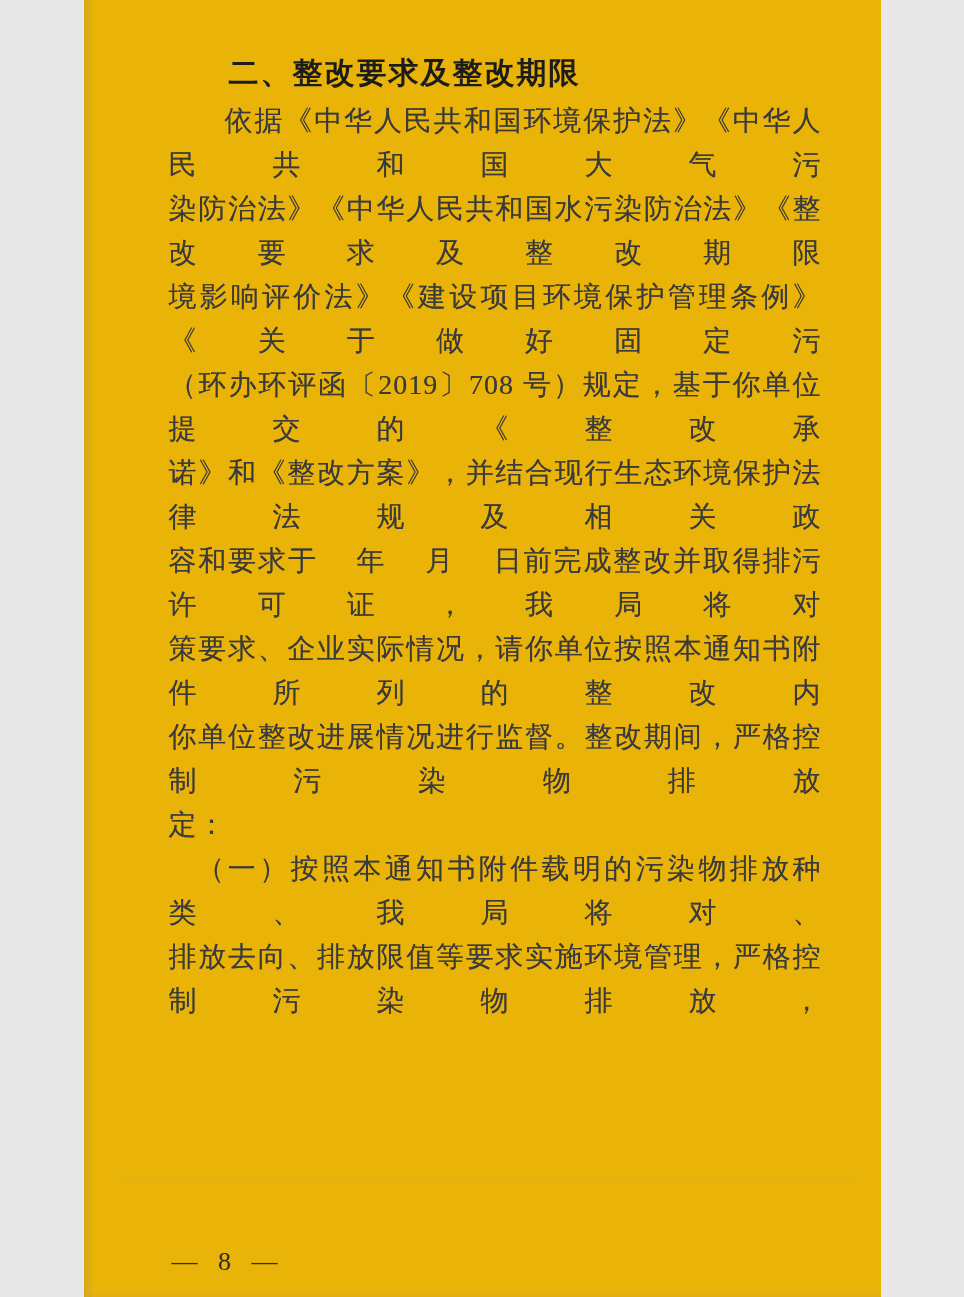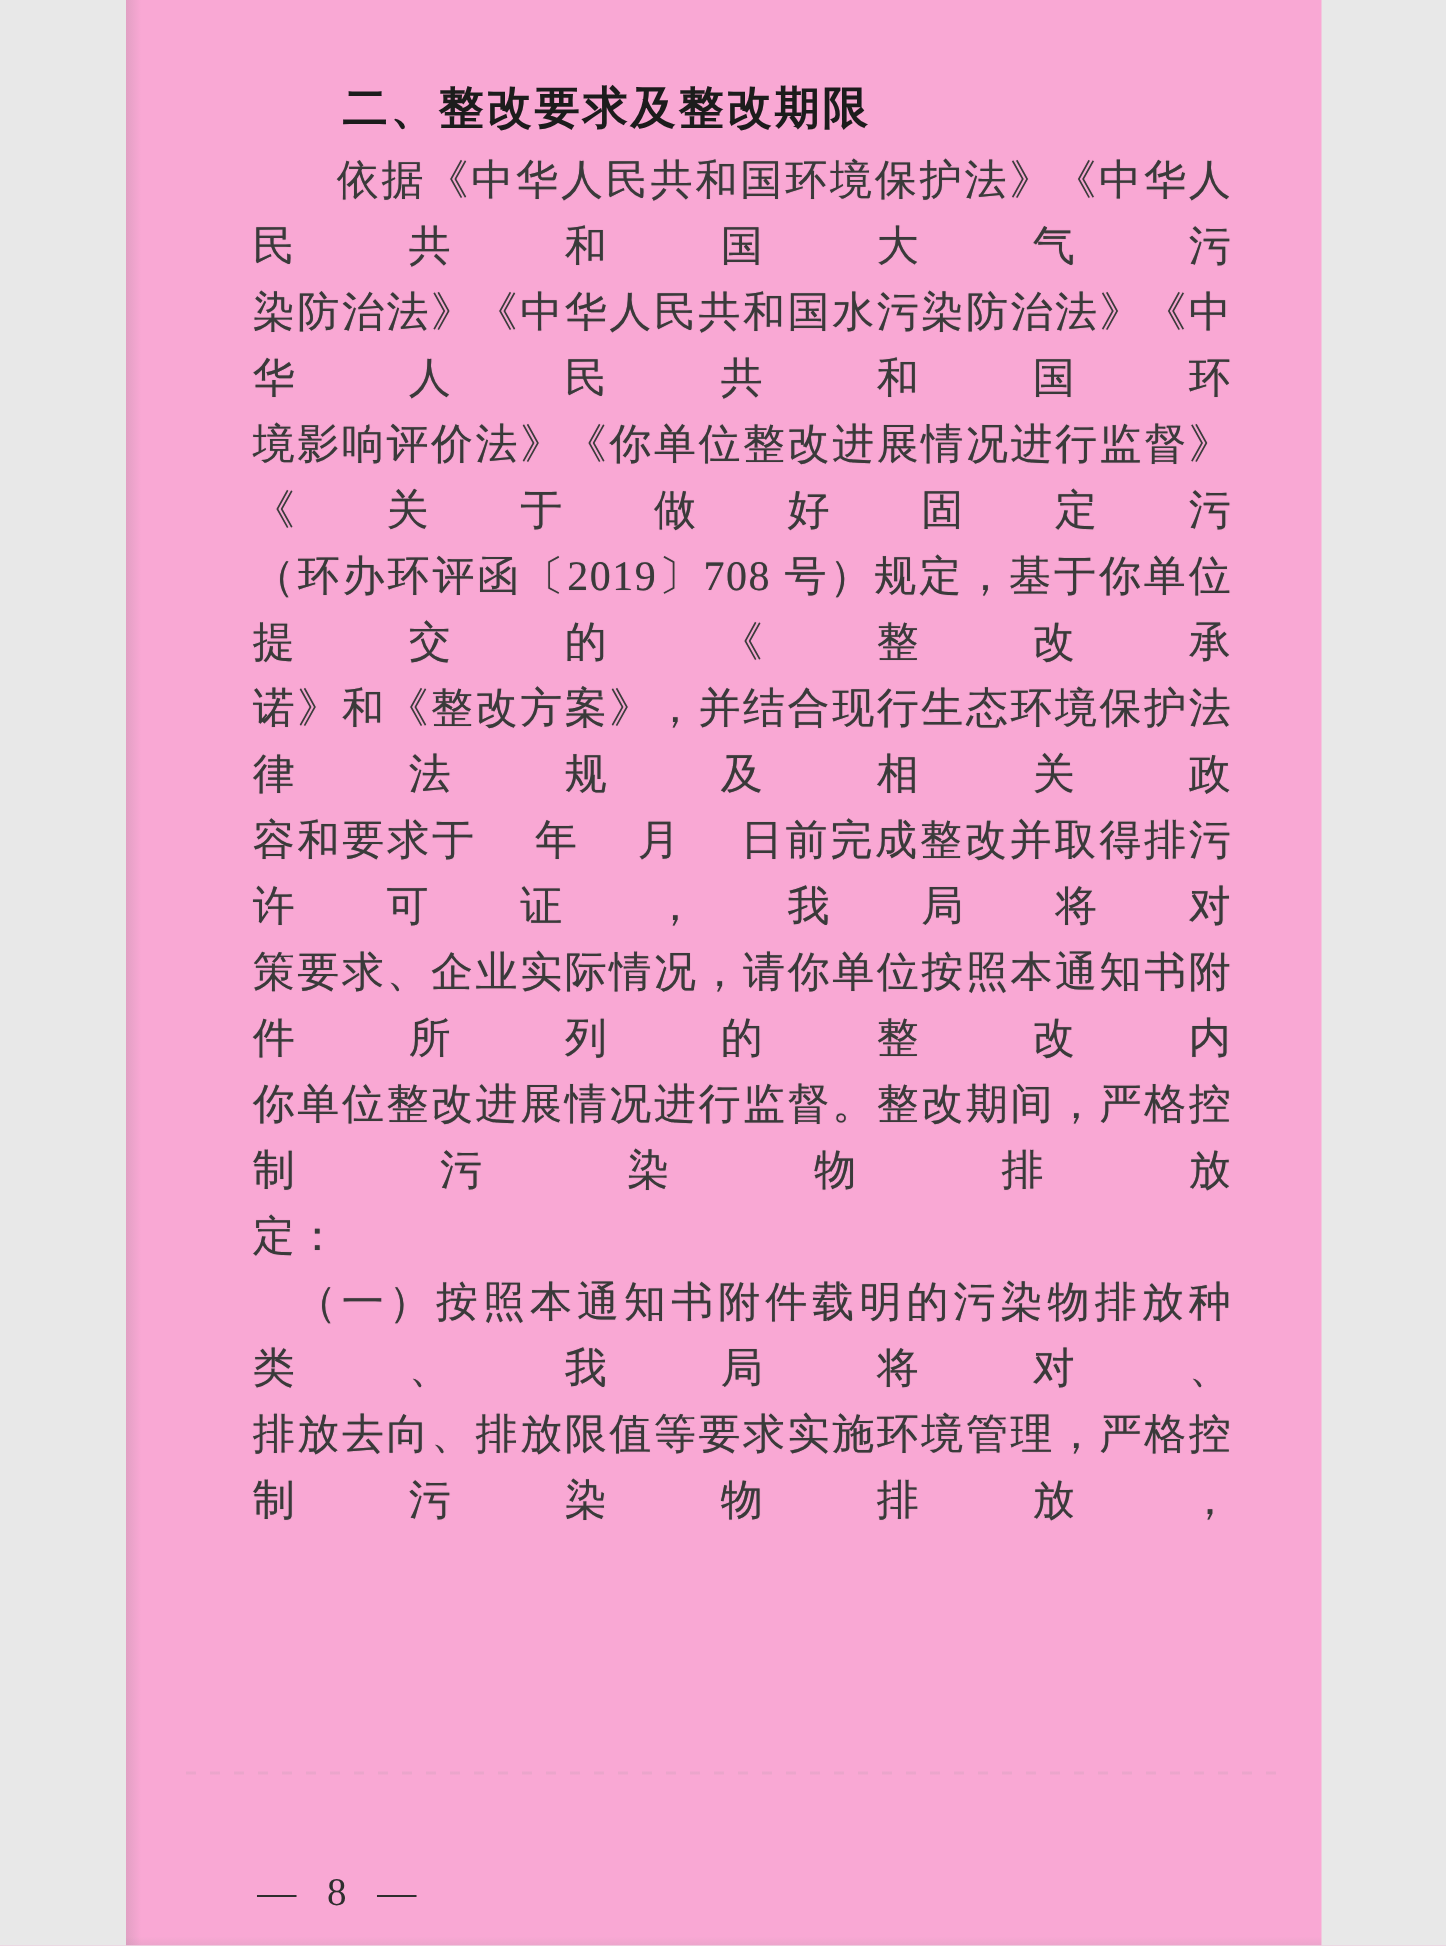--- a/index.html
+++ b/index.html
@@ -1,20 +1,20 @@
 <!DOCTYPE html>
 <html lang="zh"><head>
 <meta charset="utf-8">
 <style>
   html,body{margin:0;padding:0;background:#e8e8e8;}
   .page{
     position:relative;
     width:797px;height:1297px;
     margin:0 auto;
-    background:#f9a8d4;
+    background:#eab308;
     overflow:hidden;
     font-family:"Liberation Serif","DejaVu Serif",serif;
   }
   
   .scan-edge-left{
     position:absolute;left:0;top:0;bottom:0;width:10px;
     background:linear-gradient(to right, rgba(120,120,120,.18), rgba(120,120,120,0));
     pointer-events:none;
   }
   .scan-edge-bottom{
@@ -72,22 +72,22 @@
   <div class="scan-edge-left"></div>
   <div class="scan-edge-bottom"></div>
   <div class="scan-noise-line"></div>
 
   <div class="content">
 
     <div class="heading">二、整改要求及整改期限</div>
 
     <div class="para">
       <div class="ln first-plain">依据《中华人民共和国环境保护法》《中华人民共和国大气污</div>
-      <div class="ln">染防治法》《中华人民共和国水污染防治法》《中华人民共和国环</div>
-      <div class="ln">境影响评价法》《你单位整改进展情况进行监督》《关于做好固定污</div>
+      <div class="ln">染防治法》《中华人民共和国水污染防治法》《整改要求及整改期限</div>
+      <div class="ln">境影响评价法》《建设项目环境保护管理条例》《关于做好固定污</div>
       <div class="ln">（环办环评函〔2019〕708 号）规定，基于你单位提交的《整改承</div>
       <div class="ln">诺》和《整改方案》，并结合现行生态环境保护法律法规及相关政</div>
       <div class="ln">容和要求于　 年　 月　  日前完成整改并取得排污许可证，我局将对</div>
       <div class="ln">策要求、企业实际情况，请你单位按照本通知书附件所列的整改内</div>
       <div class="ln">你单位整改进展情况进行监督。整改期间，严格控制污染物排放</div>
       <div class="ln end">定：</div>
     </div>
 
     <div class="para">
       <div class="ln first-bracket">（一）按照本通知书附件载明的污染物排放种类、我局将对、</div>

